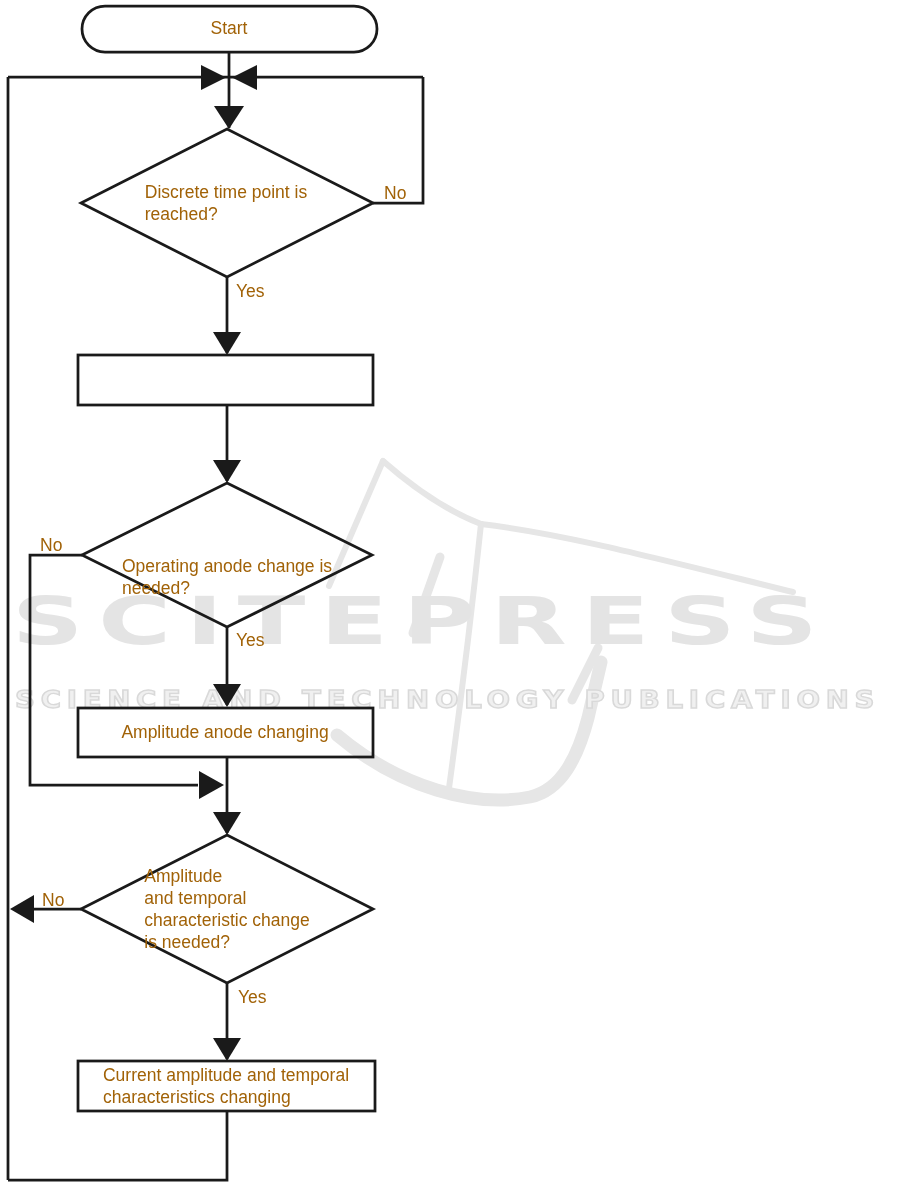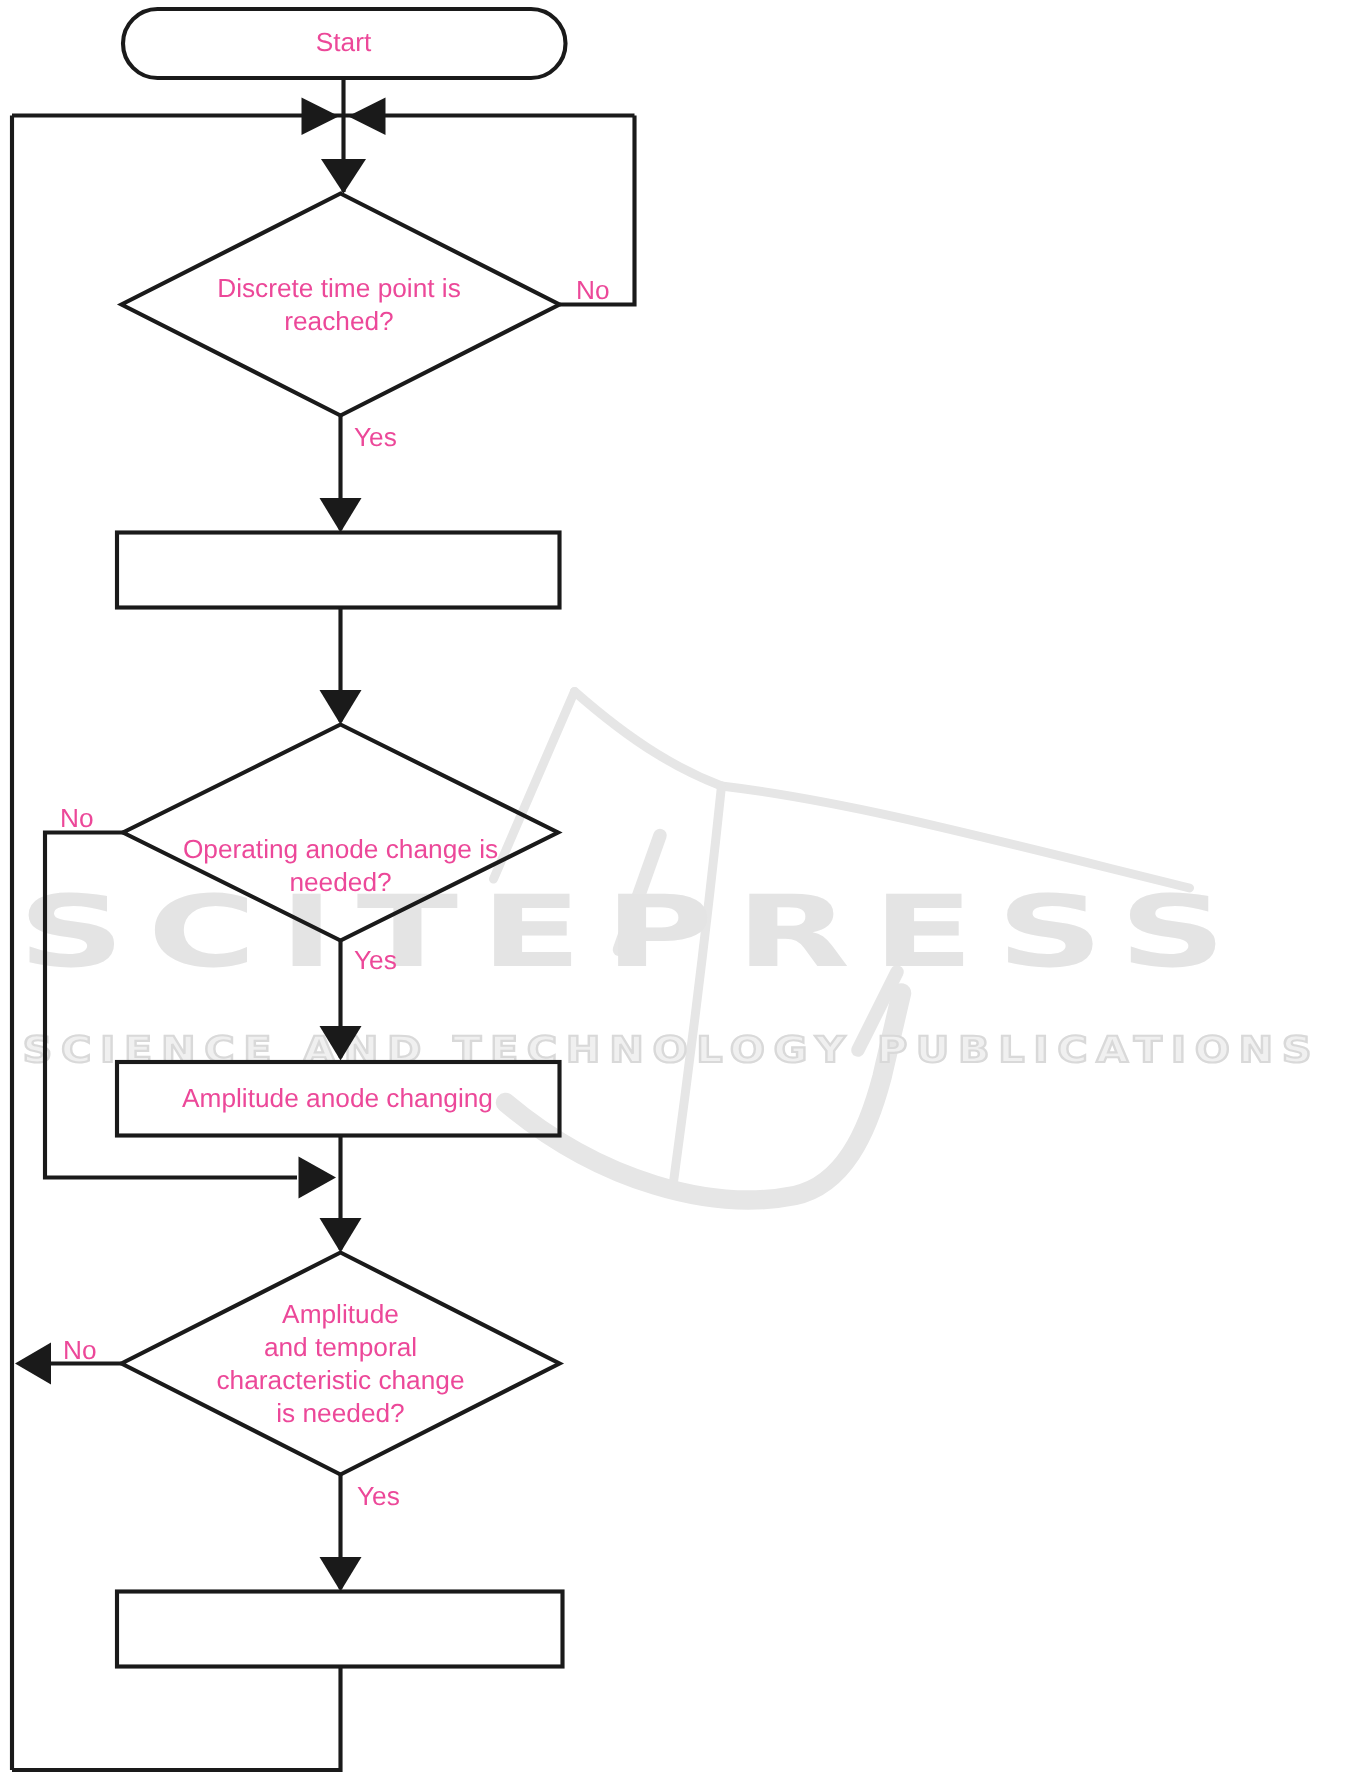--- a/index.html
+++ b/index.html
@@ -39,25 +39,25 @@
     -webkit-text-stroke: 1.4px #d9d9d9;
     transform: scaleX(1.15);
     transform-origin: left top;
     white-space: nowrap;
   }
   
   .chart-svg { position: absolute; left: 0; top: 0; z-index: 2; }
   .label {
     position: absolute;
     z-index: 3;
-    color: #ec4899;
+    color: #a16207;
     font-size: 17.5px;
     line-height: 22px;
     white-space: pre-line;
-    text-align: center;
+    text-align: left;
   }
   .label.centered { transform: translateX(-50%); }
   .lbl-start   { left: 229px; top: 17px;  }
   .lbl-d1      { left: 226px; top: 181px; }
   .lbl-p1      { left: 225px; top: 358px; }
   .lbl-d2      { left: 227px; top: 535px; margin-top: 20px; }
   .lbl-p2      { left: 225px; top: 721px; }
   .lbl-d3      { left: 227px; top: 865px; }
   .lbl-p3      { left: 226px; top: 1064px; }
   .lbl-no1     { left: 384px; top: 182px; }
@@ -158,14 +158,16 @@
 
   <div class="label centered lbl-p2">Amplitude anode changing</div>
 
   <div class="label centered lbl-d3">Amplitude
 and temporal
 characteristic change
 is needed?</div>
   <div class="label lbl-no3">No</div>
   <div class="label lbl-yes3">Yes</div>
 
+  <div class="label centered lbl-p3">Current amplitude and temporal
+characteristics changing</div>
 
 </div>
 
 </body></html>

